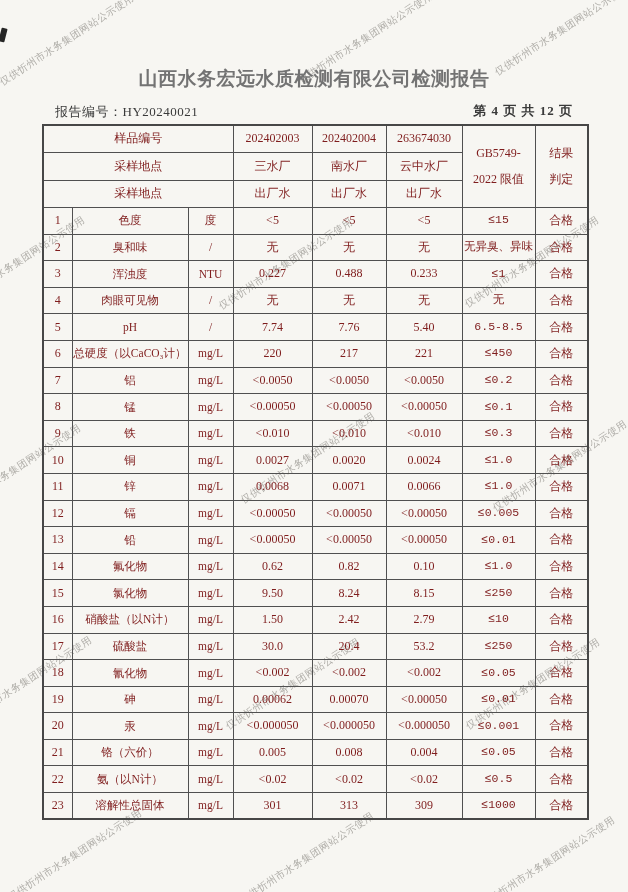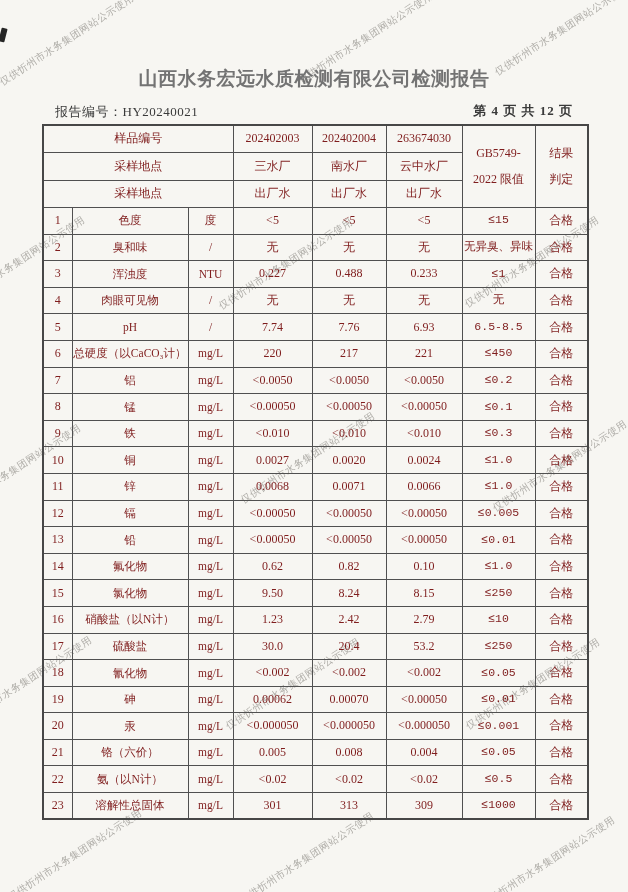--- a/index.html
+++ b/index.html
@@ -156,21 +156,21 @@
           <td class="v">无</td>
           <td class="limit">无</td>
           <td class="result">合格</td>
         </tr>
         <tr>
           <td class="no">5</td>
           <td class="param">pH</td>
           <td class="unit">/</td>
           <td class="v">7.74</td>
           <td class="v">7.76</td>
-          <td class="v">6.93</td>
+          <td class="v">5.40</td>
           <td class="limit">6.5-8.5</td>
           <td class="result">合格</td>
         </tr>
         <tr>
           <td class="no">6</td>
           <td class="param">总硬度（以CaCO₃计）</td>
           <td class="unit">mg/L</td>
           <td class="v">220</td>
           <td class="v">217</td>
           <td class="v">221</td>
@@ -264,21 +264,21 @@
           <td class="v">9.50</td>
           <td class="v">8.24</td>
           <td class="v">8.15</td>
           <td class="limit">≤250</td>
           <td class="result">合格</td>
         </tr>
         <tr>
           <td class="no">16</td>
           <td class="param">硝酸盐（以N计）</td>
           <td class="unit">mg/L</td>
-          <td class="v">1.23</td>
+          <td class="v">1.50</td>
           <td class="v">2.42</td>
           <td class="v">2.79</td>
           <td class="limit">≤10</td>
           <td class="result">合格</td>
         </tr>
         <tr>
           <td class="no">17</td>
           <td class="param">硫酸盐</td>
           <td class="unit">mg/L</td>
           <td class="v">30.0</td>

